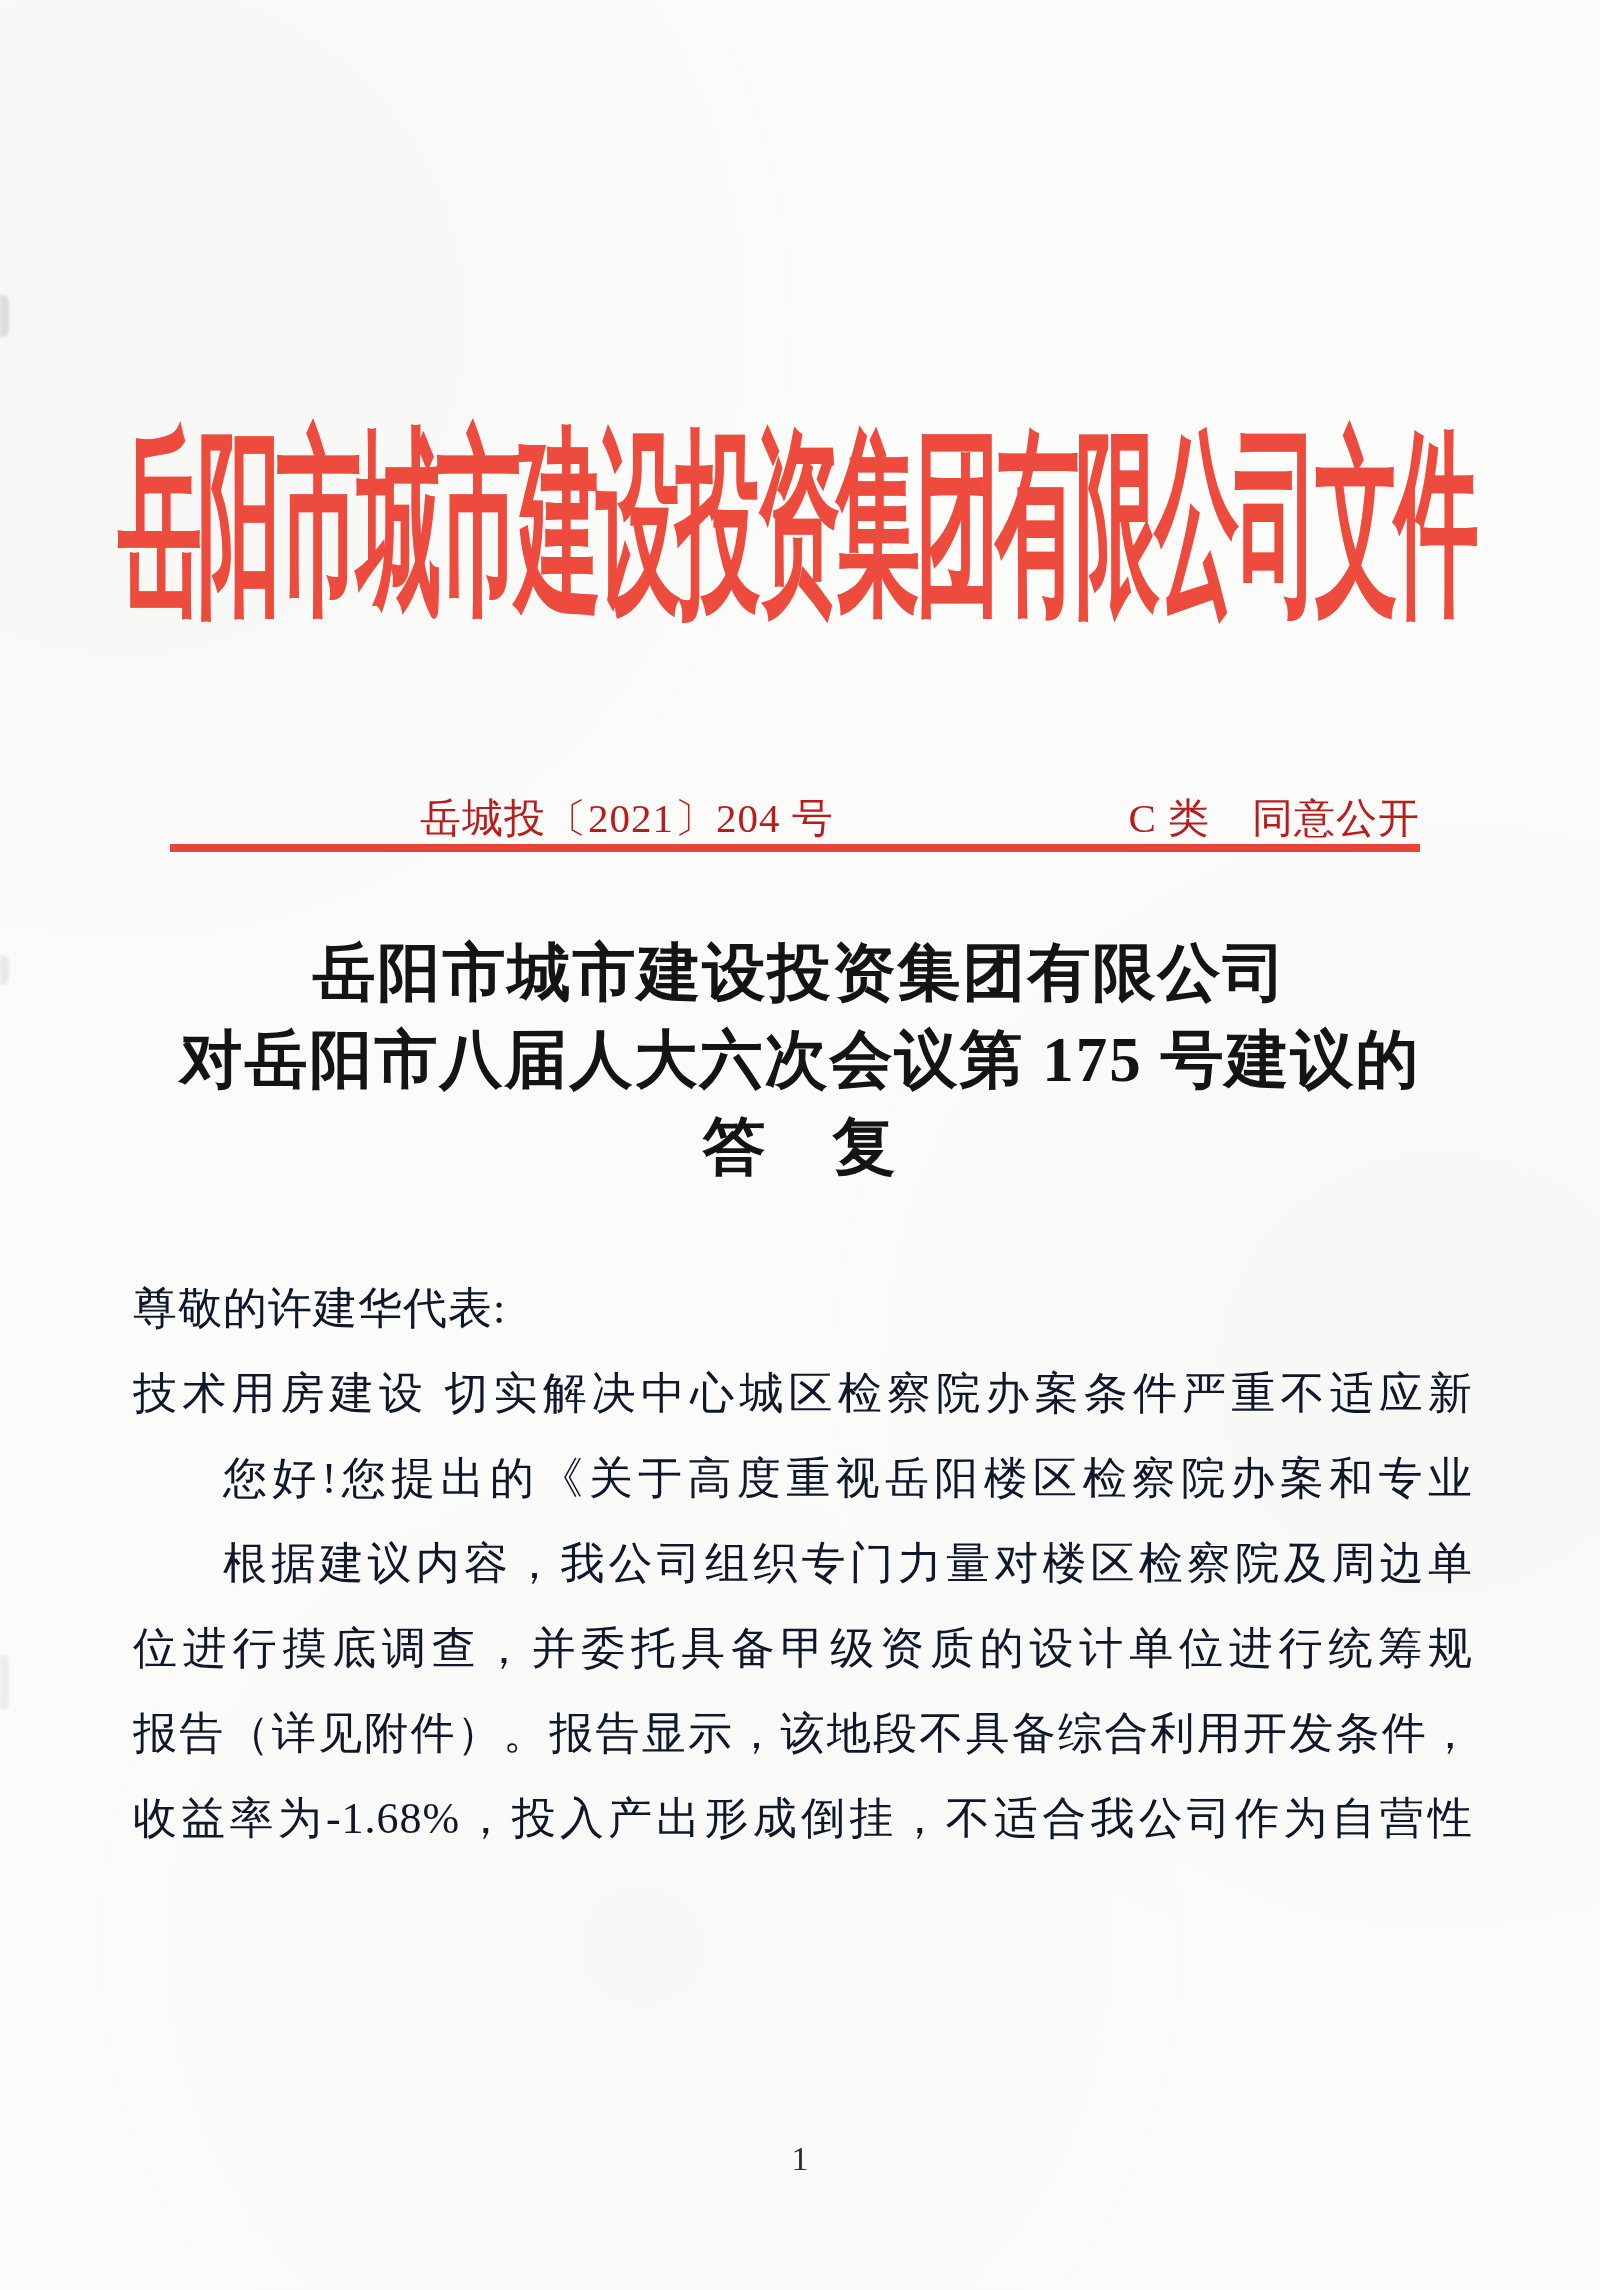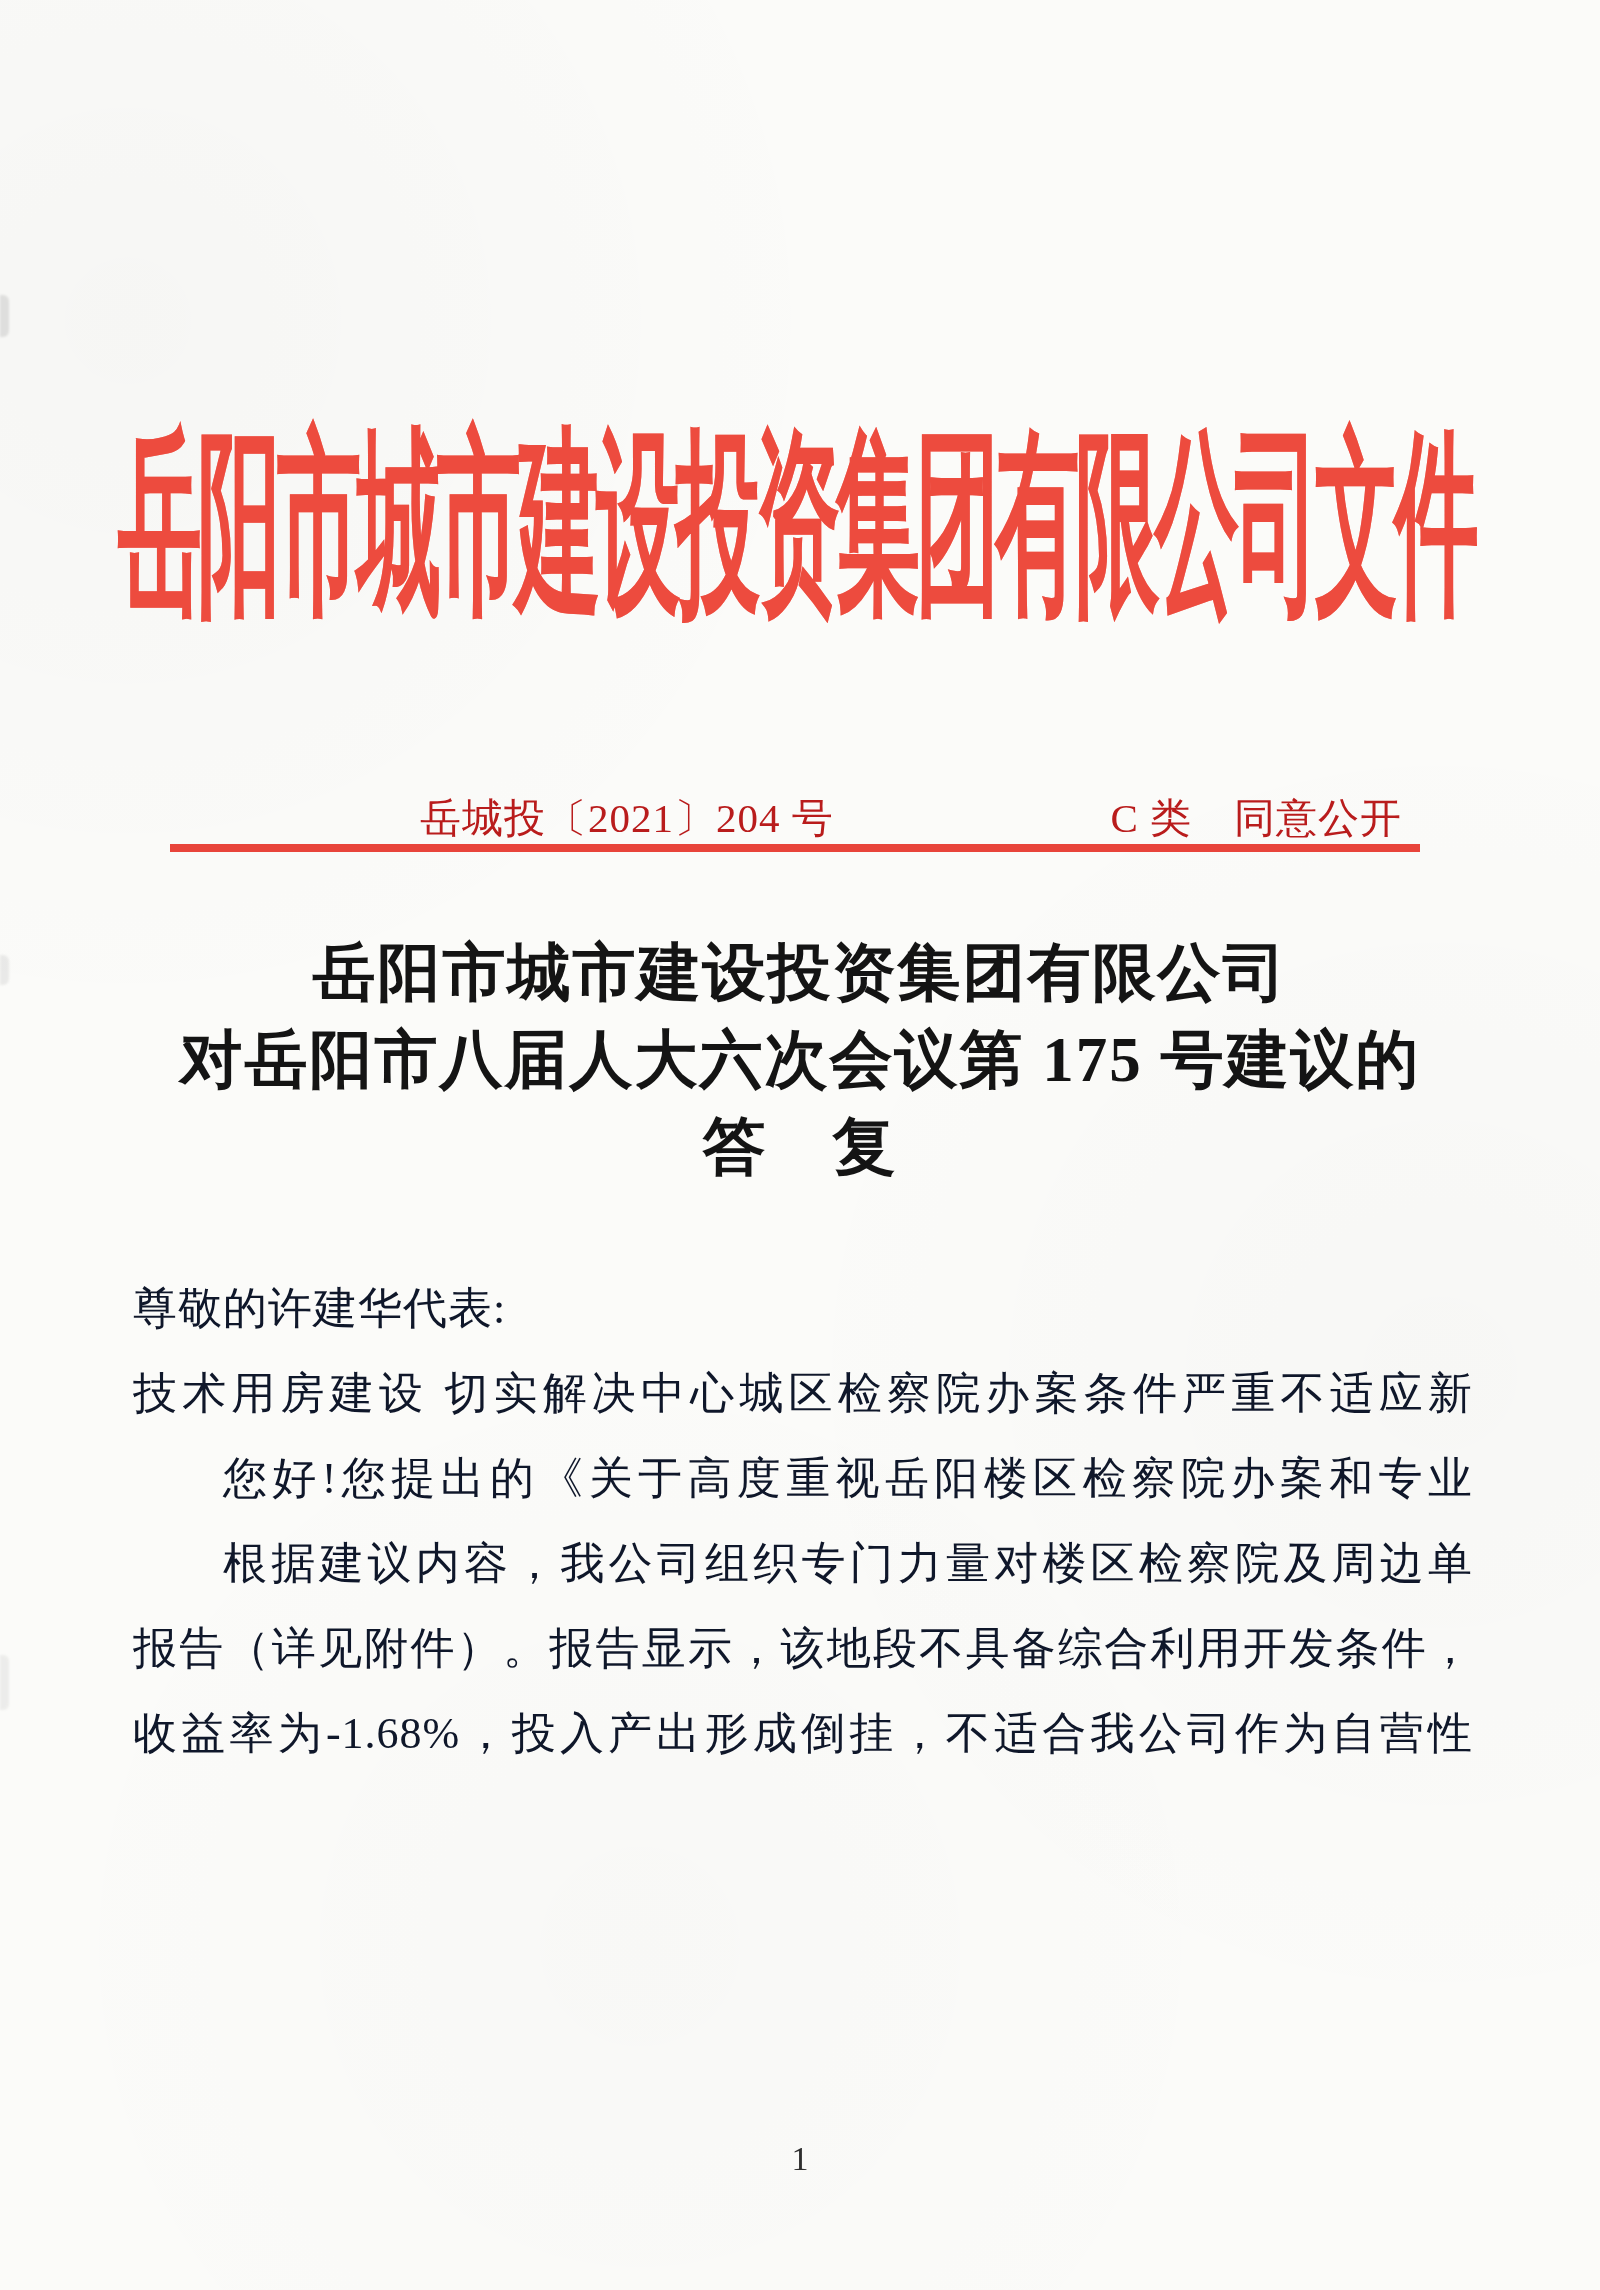--- a/index.html
+++ b/index.html
@@ -41,21 +41,21 @@
     text-shadow: 0 0 1px rgba(237,75,62,0.6);
   }
 
   
   .doc-info {
     position: absolute; top: 791px; left: 170px; width: 1250px;
     font-size: 41px; color: #b91c1c; display: flex; align-items: baseline;
     letter-spacing: 1px; white-space: nowrap;
   }
   .doc-number { margin-left: 250px; }
-  .doc-class  { margin-left: auto; margin-right: 18px; }
+  .doc-class  { margin-left: auto; }
 
   .red-line {
     position: absolute; top: 844px; left: 170px; width: 1250px; height: 8px;
     background: #e8443b;
   }
 
   
   .doc-title {
     position: absolute; top: 930px; left: 90px; right: 90px;
     text-align: center; font-weight: bold; color: #141414;
@@ -101,17 +101,18 @@
   <div>答　复</div>
 </div>
 
 <main class="body-text">
   <div class="line">尊敬的许建华代表:</div>
 
   <div class="line just">技术用房建设 切实解决中心城区检察院办案条件严重不适应新</div>
   <div class="line just indent">您好!您提出的《关于高度重视岳阳楼区检察院办案和专业</div>
 
   <div class="line just indent">根据建议内容，我公司组织专门力量对楼区检察院及周边单</div>
+  <div class="line just">位进行摸底调查，并委托具备甲级资质的设计单位进行统筹规</div>
   <div class="line just">报告（详见附件）。报告显示，该地段不具备综合利用开发条件，</div>
   <div class="line just">收益率为-1.68%，投入产出形成倒挂，不适合我公司作为自营性</div>
 </main>
 
 <footer class="page-num">1</footer>
 
 </body></html>

